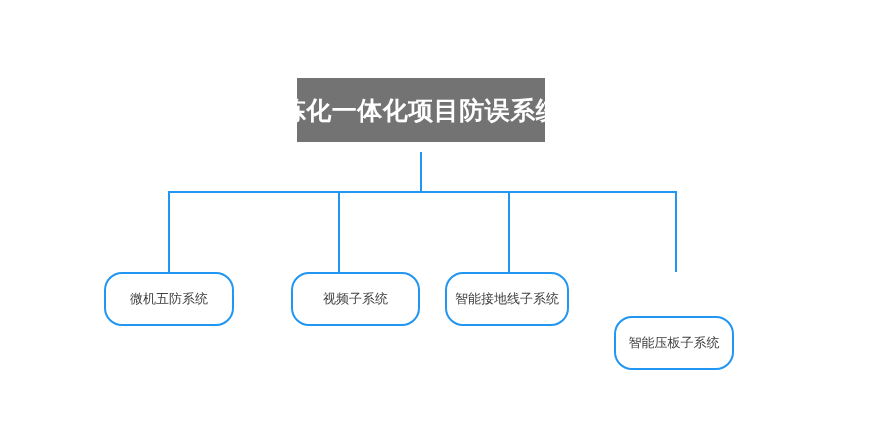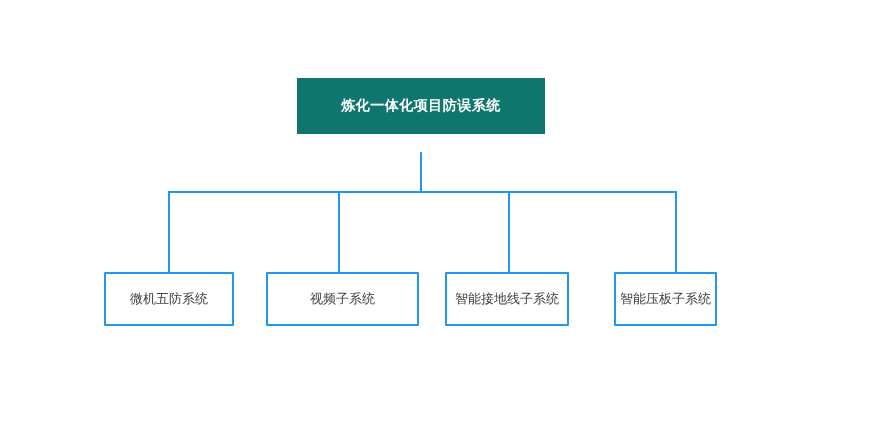--- a/index.html
+++ b/index.html
@@ -33,41 +33,41 @@
     box-sizing: border-box;
     display: flex;
     align-items: center;
     justify-content: center;
     text-align: center;
   }
   .node-root {
     left: 297px;
     top: 78px;
     width: 248px;
-    height: 56px;
-    background: #0f766e;
+    height: 64px;
+    background: #737373;
     color: #ffffff;
-    font-size: 14px;
+    font-size: 25px;
     font-weight: bold;
     letter-spacing: 0.5px;
   }
   .node-child {
     top: 272px;
     height: 54px;
     background: #ffffff;
     border: 2px solid #2196f3;
-    border-radius: 1px;
+    border-radius: 18px;
     color: #404040;
     font-size: 13px;
     font-weight: normal;
   }
   .node-child-0 { left: 104px; width: 130px; }
-  .node-child-1 { left: 266px; width: 153px; }
+  .node-child-1 { left: 291px; width: 129px; }
   .node-child-2 { left: 445px; width: 124px; }
-  .node-child-3 { left: 614px; width: 103px; }
+  .node-child-3 { left: 614px; width: 120px; margin-top: 44px; }
   .node-label {
     display: block;
     white-space: nowrap;
   }
 </style>
 </head>
 <body>
 
 <div id="diagram-canvas">
 

